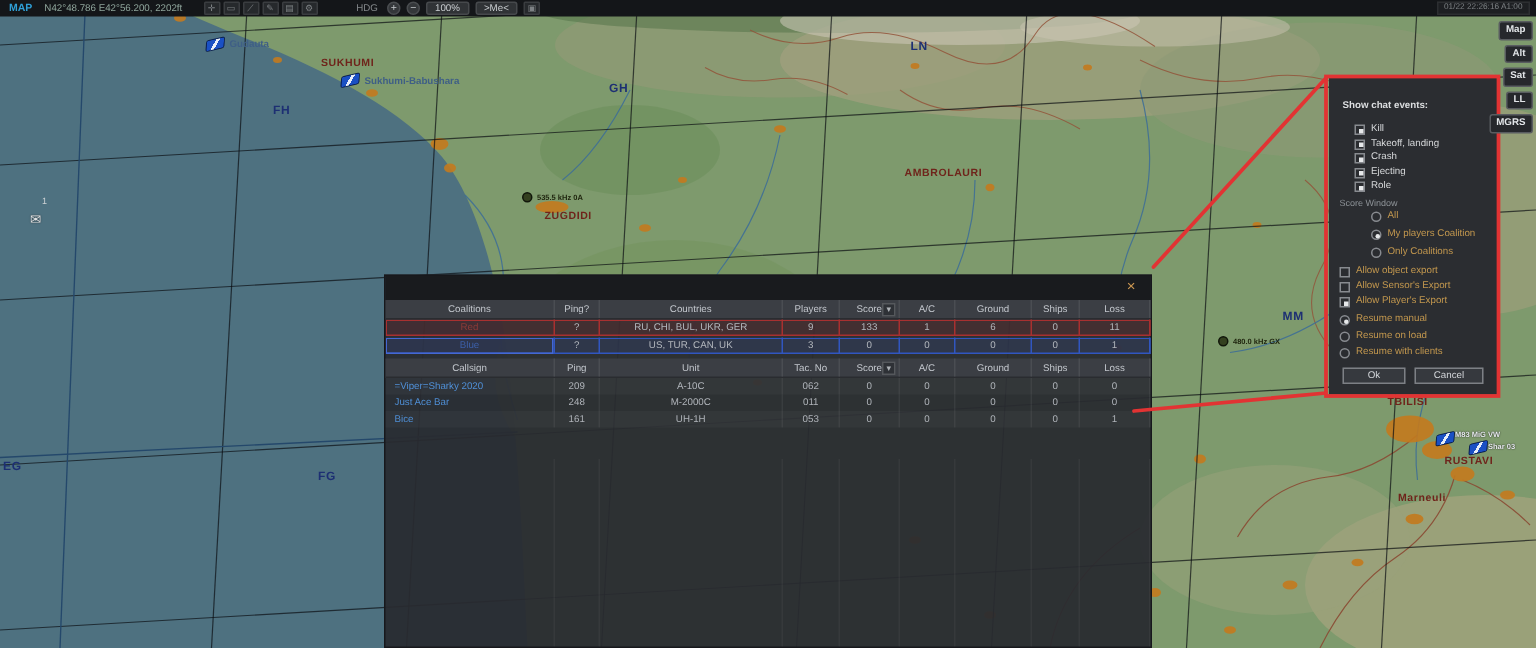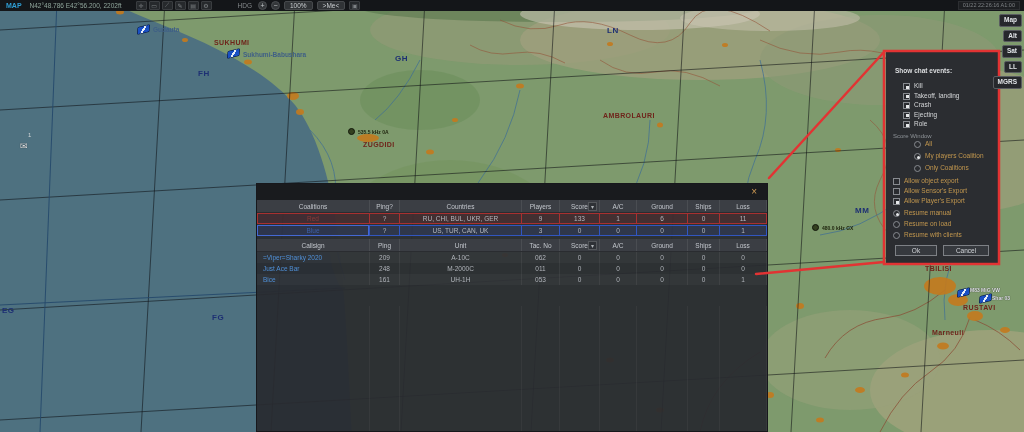--- a/index.html
+++ b/index.html
@@ -188,22 +188,22 @@
       <line x1="0" y1="310" x2="1024" y2="250"></line>
       <line x1="0" y1="420" x2="1024" y2="360"></line>
     </g>
     <g stroke="#24486b" stroke-width=".9">
       <line x1="57" y1="0" x2="40" y2="432"></line>
       <line x1="0" y1="305" x2="345" y2="288"></line>
     </g>
   </svg>
 
   <div class="maplabels">
-    <span class="mlabel grid-label" style="left:198px;top:70px">FH</span>
-    <span class="mlabel grid-label" style="left:395px;top:55px">GH</span>
+    <span class="mlabel grid-label" style="left:182px;top:70px">FH</span>
+    <span class="mlabel grid-label" style="left:406px;top:55px">GH</span>
     <span class="mlabel grid-label" style="left:607px;top:27px">LN</span>
     <span class="mlabel grid-label" style="left:212px;top:314px">FG</span>
     <span class="mlabel grid-label" style="left:2px;top:307px">EG</span>
     <span class="mlabel grid-label" style="left:855px;top:207px">MM</span>
 
     <span class="mlabel city-label" style="left:214px;top:39px">SUKHUMI</span>
     <span class="mlabel city-label" style="left:363px;top:141px">ZUGDIDI</span>
     <span class="mlabel city-label" style="left:603px;top:112px">AMBROLAURI</span>
     <span class="mlabel city-label" style="left:925px;top:265px">TBILISI</span>
     <span class="mlabel city-label" style="left:963px;top:304px">RUSTAVI</span>

